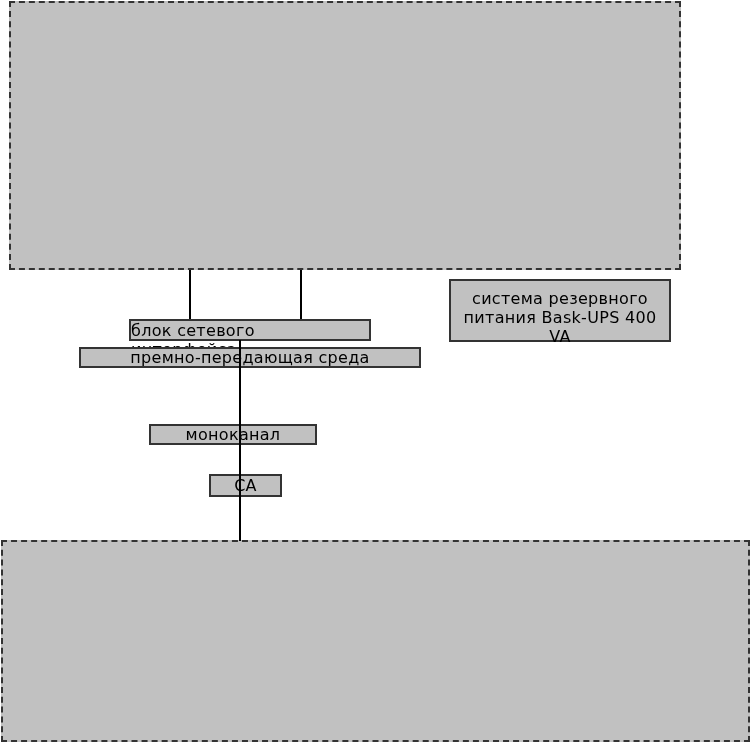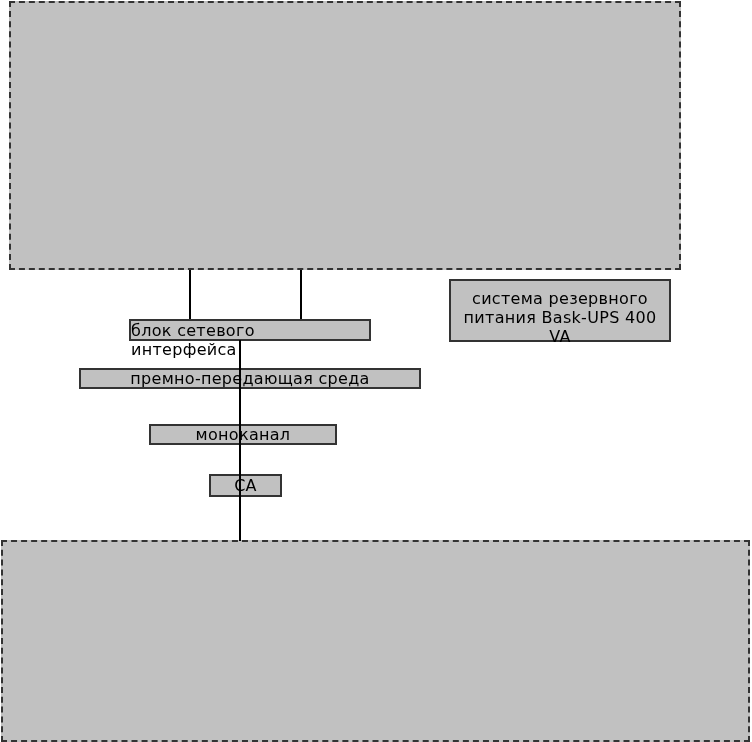--- a/index.html
+++ b/index.html
@@ -52,22 +52,22 @@
   }
   .vline {
     position: absolute;
     width: 2px;
     background: #000000;
   }
   #top-region      { left: 9px;   top: 1px;   width: 672px; height: 269px; }
   #bottom-region   { left: 1px;   top: 540px; width: 749px; height: 202px; }
   #ups-box         { left: 449px; top: 279px; width: 222px; height: 63px; padding-top: 14px; }
   #ni-box          { left: 129px; top: 319px; width: 242px; height: 22px; }
-  #medium-box      { left: 79px;  top: 368px; width: 342px; height: 21px; }
-  #mono-box        { left: 149px; top: 424px; width: 188px; height: 21px; }
+  #medium-box      { left: 79px;  top: 347px; width: 342px; height: 21px; }
+  #mono-box        { left: 149px; top: 424px; width: 168px; height: 21px; }
   #sa-box          { left: 209px; top: 474px; width: 73px;  height: 23px; }
   #line-left       { left: 189px; top: 270px; height: 50px; }
   #line-right      { left: 300px; top: 270px; height: 50px; }
   #line-center     { left: 239px; top: 340px; height: 201px; z-index: 10; }
 </style>
 </head>
 <body>
 
 <div id="canvas">
 

